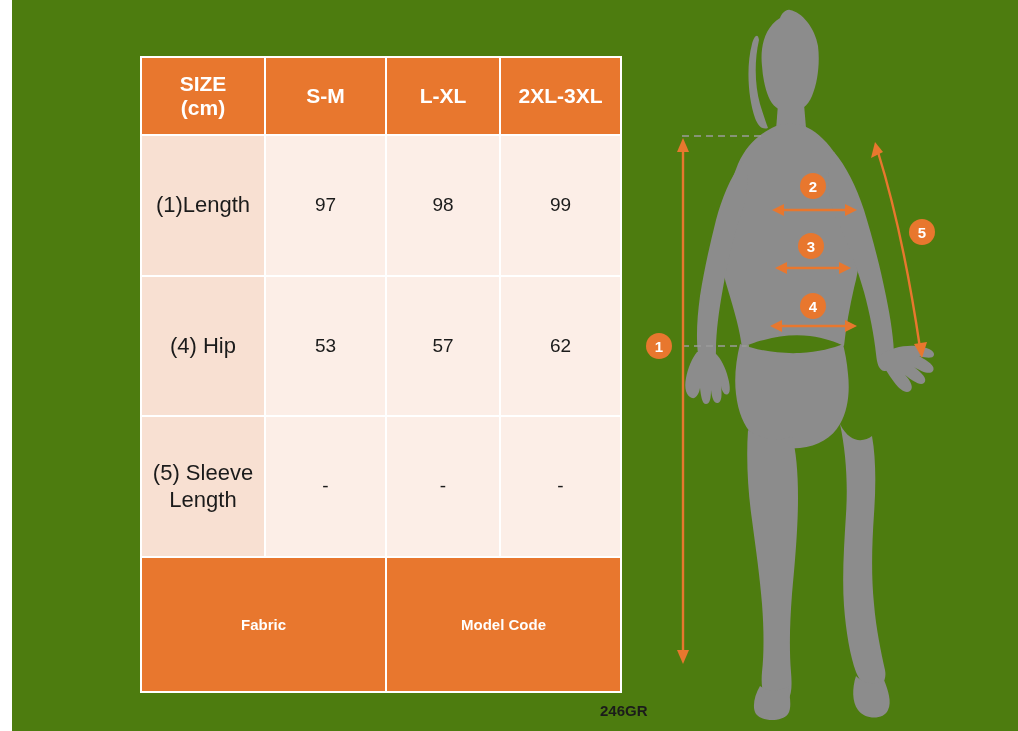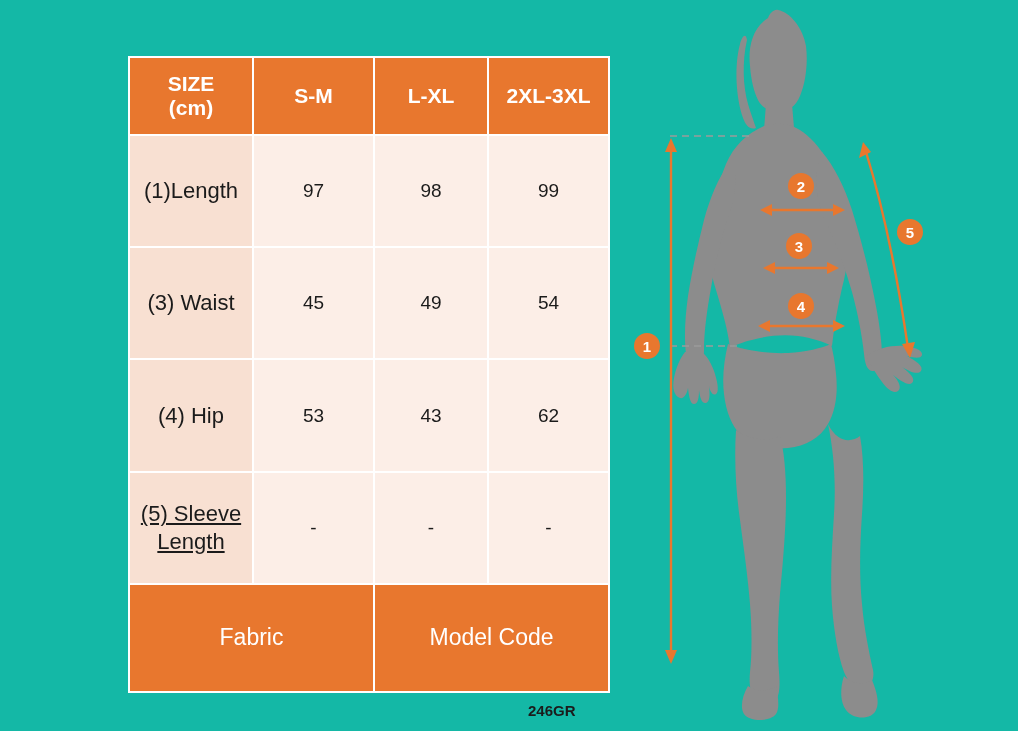--- a/index.html
+++ b/index.html
@@ -10,21 +10,22 @@
   body {
     width: 1018px;
     height: 731px;
     position: relative;
     font-family: "Liberation Sans", sans-serif;
     overflow: hidden;
   }
   .page {
     position: absolute;
     inset: 0;
-    background: #14b8a6;
+    background: #4d7c0f;
+    margin-left: 12px;
   }
 
   
   .table-wrap {
     position: absolute;
     left: 128px;
     top: 56px;
     width: 480px;
     height: 637px;
   }
@@ -59,46 +60,46 @@
     font-size: 21px;
     line-height: 1.15;
   }
 
   .rowlabel {
     background: #f8e0d2;
     font-size: 22px;
     color: #222222;
     height: 79px;
   }
-  .rowlabel.two-line { line-height: 1.25; text-decoration: underline; }
+  .rowlabel.two-line { line-height: 1.25; }
 
   .val {
     background: #fceee7;
     font-size: 19px;
     color: #1b1b1b;
   }
 
   .sub-hdr {
     background: #e8772e;
     color: #ffffff !important;
-    font-size: 23px;
-    font-weight: normal;
+    font-size: 15px;
+    font-weight: bold;
     height: 76px;
   }
   .sub-val {
     background: #fbe6da;
     font-size: 25px;
     color: #1b1b1b;
     height: 78px;
   }
 
   
   .code-note {
     position: absolute;
-    left: 528px;
+    left: 588px;
     top: 702px;
     font-size: 15px;
     color: #1b1b1b;
     font-weight: bold;
   }
 
   
   .figure {
     position: absolute;
     left: 630px;
@@ -153,29 +154,23 @@
         </tr>
       </thead>
       <tbody>
         <tr>
           <td class="rowlabel">(1)Length</td>
           <td class="val">97</td>
           <td class="val">98</td>
           <td class="val">99</td>
         </tr>
         <tr>
-          <td class="rowlabel">(3) Waist</td>
-          <td class="val">45</td>
-          <td class="val">49</td>
-          <td class="val">54</td>
-        </tr>
-        <tr>
           <td class="rowlabel">(4) Hip</td>
           <td class="val">53</td>
-          <td class="val">43</td>
+          <td class="val">57</td>
           <td class="val">62</td>
         </tr>
         <tr>
           <td class="rowlabel two-line">
             <div>(5) Sleeve</div>
             <div>Length</div>
           </td>
           <td class="val">-</td>
           <td class="val">-</td>
           <td class="val">-</td>

